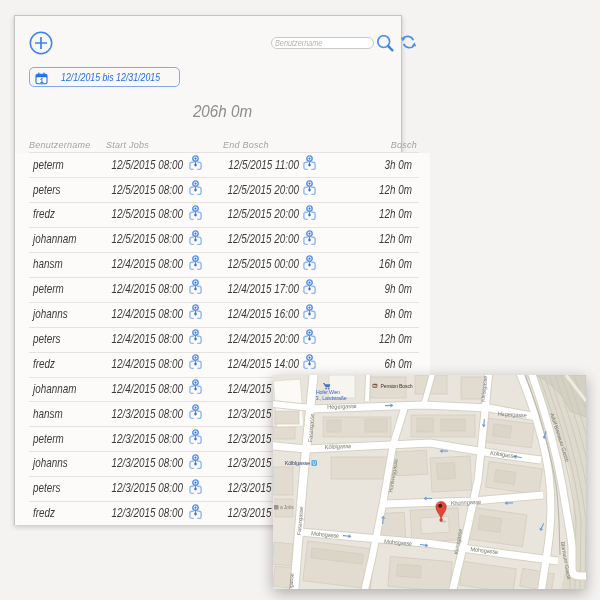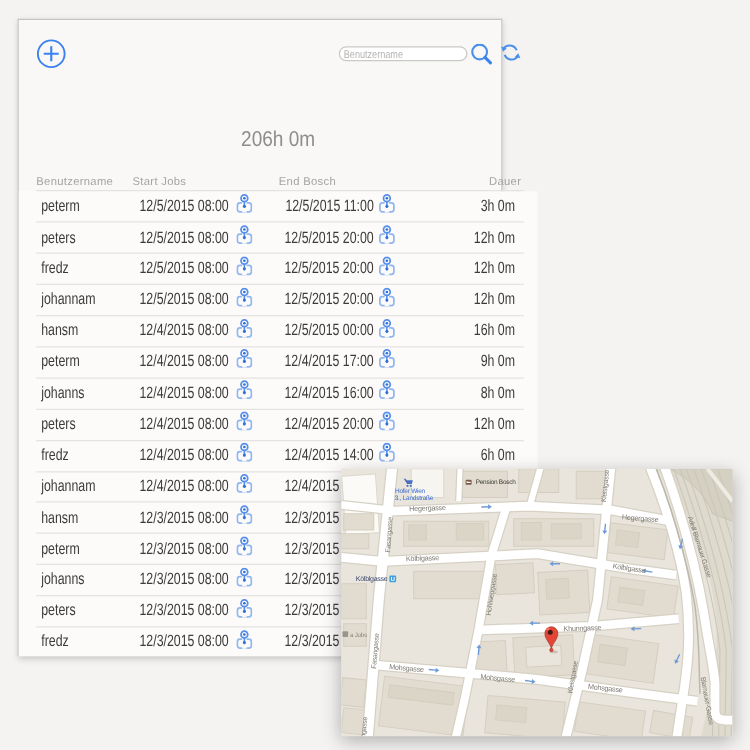--- a/index.html
+++ b/index.html
@@ -1,17 +1,17 @@
 <!DOCTYPE html>
 <html><head>
 <meta charset="utf-8">
 <style>
   html,body{margin:0;padding:0;}
   body{width:600px;height:600px;background:#f4f3f2;font-family:"Liberation Sans",sans-serif;position:relative;overflow:hidden;}
-  .panel{position:absolute;left:14px;top:15px;width:388px;height:510px;background:#f9f8f7;border:1px solid #c6c4c2;box-sizing:border-box;box-shadow:0 2px 5px rgba(0,0,0,0.18);}
+  .panel{position:absolute;left:14px;top:15px;width:388px;height:510px;background:#f9f8f7;border:1px solid #c6c4c2;box-sizing:border-box;box-shadow:0 2px 5px rgba(0,0,0,0.18);font-style:italic;}
   .abs{position:absolute;}
   .sep{position:absolute;left:13.5px;width:390px;height:1px;background:#e4e3e1;}
   .name{position:absolute;left:18.4px;font-size:13px;color:#3c3b3a;white-space:nowrap;transform:scaleX(0.76);transform-origin:0 50%;}
   .dt{position:absolute;width:100px;font-size:13px;color:#3c3b3a;text-align:right;white-space:nowrap;transform:scaleX(0.76);transform-origin:100% 50%;}
   .hdr{position:absolute;font-size:9px;letter-spacing:0.25px;color:#a5a3a1;white-space:nowrap;}
   .srch{position:absolute;left:256px;top:20.5px;width:103px;height:12.5px;background:#fff;border:1px solid #cbc9c7;border-radius:7px;box-sizing:border-box;}
   .srch span{position:absolute;left:2.6px;top:0.6px;font-size:9px;color:#b6b4b2;white-space:nowrap;transform:scaleX(0.81);transform-origin:0 50%;}
   .datebtn{position:absolute;left:13.5px;top:51.4px;width:151.5px;height:19.6px;border:1.2px solid #7cabf0;border-radius:5px;box-sizing:border-box;}
   .datebtn .txt{position:absolute;left:31px;top:3.9px;font-size:10.3px;color:#1e6fe8;white-space:nowrap;transform:scaleX(0.852);transform-origin:0 50%;}
   .total{position:absolute;left:-1px;top:84.9px;width:417px;text-align:center;font-size:17.2px;color:#8f8d8b;transform:scaleX(0.885);}
@@ -30,25 +30,35 @@
   <svg class="abs" style="left:361px;top:19px" width="22" height="22" viewBox="0 0 22 22">
     <circle cx="7.7" cy="6.6" r="5.9" fill="none" stroke="#4a8fe9" stroke-width="1.7"></circle>
     <path d="M12 10.9 L16.4 15.3" stroke="#3c82ee" stroke-width="2.4" stroke-linecap="round"></path>
   </svg>
   <svg class="abs" style="left:383.3px;top:14.7px" width="22" height="22" viewBox="0 0 22 22">
     <path d="M4.6 8.2 A 6,6 0 0 1 15.3 9.2" fill="none" stroke="#4a8fe9" stroke-width="1.6"></path>
     <path d="M16.4 13.8 A 6,6 0 0 1 5.7 12.9" fill="none" stroke="#4a8fe9" stroke-width="1.6"></path>
     <path d="M2.9 6.2 L4.4 10.3 L7.4 7.5 Z" fill="#4a8fe9"></path>
     <path d="M18.3 15.6 L16.6 11.6 L13.8 14.6 Z" fill="#4a8fe9"></path>
   </svg>
+  <div class="datebtn">
+    <svg class="abs" style="left:5.8px;top:3.3px" width="13" height="13" viewBox="0 0 13 13">
+      <rect x="1" y="2.2" width="11" height="9.6" rx="1.6" fill="#fefefe" stroke="#2273e8" stroke-width="1.1"></rect>
+      <path d="M1 3.8 a1.6,1.6 0 0 1 1.6,-1.6 h7.8 a1.6,1.6 0 0 1 1.6,1.6 v1.4 h-11 z" fill="#2273e8"></path>
+      <rect x="3.2" y="0.6" width="1.2" height="2" fill="#2273e8"></rect>
+      <rect x="8.4" y="0.6" width="1.2" height="2" fill="#2273e8"></rect>
+      <path d="M6.9,6.3 L5.6,7.4 M6.9,6.3 V10.4 M5.7,10.4 H8.1" stroke="#2273e8" stroke-width="0.9" fill="none" stroke-linecap="round"></path>
+    </svg>
+    <span class="txt">12/1/2015 bis 12/31/2015</span>
+  </div>
   <div class="total">206h 0m</div>
   <span class="hdr" style="left:14px;top:124.3px">Benutzername</span>
   <span class="hdr" style="left:91px;top:124.3px">Start Jobs</span>
   <span class="hdr" style="left:208px;top:124.3px">End Bosch</span>
-  <span class="hdr" style="left:302px;top:124.3px;width:100px;text-align:right">Dauer</span>
+  <span class="hdr" style="left:302px;top:124.3px;width:100px;text-align:right">Bosch</span>
   <div style="position:absolute;left:0;top:137px;width:415px;height:371.6px;background:#fcfbfa;"></div>
   <div class="sep" style="top:136.4px"></div>
 <span class="name" style="top:140.6px">peterm</span>
 <span class="dt" style="left:67.5px;top:140.6px">12/5/2015 08:00</span>
 <svg class="abs" style="left:173.5px;top:138.9px" width="13" height="16" viewBox="0 0 13 16">
 <rect x="0.9" y="7.2" width="11.2" height="7.2" rx="2" fill="none" stroke="#90b7f0" stroke-width="1.4"></rect>
 <rect x="4.7" y="6.4" width="3.6" height="8.6" fill="#fbfaf9"></rect>
 <circle cx="6.5" cy="3.6" r="2.7" fill="#fbfaf9" stroke="#568fe9" stroke-width="1.4"></circle>
 <circle cx="6.5" cy="3.6" r="1.05" fill="#2f6fd8"></circle>
 <path d="M6.5 6.3 v5" stroke="#568fe9" stroke-width="1.3"></path>

